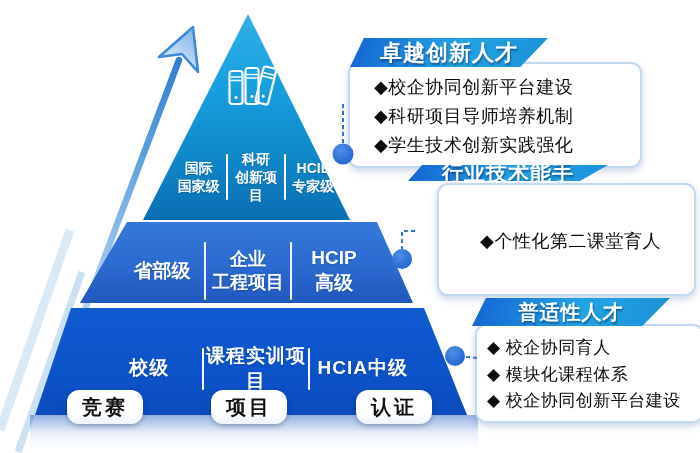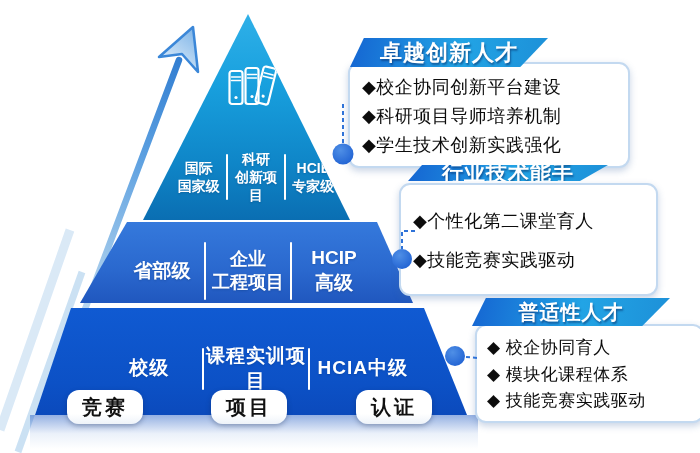--- a/index.html
+++ b/index.html
@@ -61,24 +61,24 @@
     display:flex;align-items:center;justify-content:center;letter-spacing:1px;
     background:linear-gradient(100deg,#1565d2 0%,#22a4e5 55%,#1d90d8 100%);
     clip-path:polygon(7% 0,100% 0,86% 100%,0 100%);
     text-shadow:1px 2px 2px rgba(8,40,96,.55);}
   .panel{position:absolute;z-index:2;background:#fff;border:2px solid #c3d9f0;border-radius:11px;
     box-shadow:0 3px 7px rgba(60,100,160,.28);
     display:flex;flex-direction:column;justify-content:space-evenly;color:#0c0c0c;}
   .panel .item{letter-spacing:.5px;white-space:nowrap;}
 
   .banner1{left:350px;top:38px;width:198px;height:29px;font-size:22px;}
-  .panel1{left:348px;top:62px;width:262px;height:92px;padding:6px 4px 4px 12px;font-size:18px;}
+  .panel1{left:348px;top:62px;width:262px;height:92px;padding:6px 4px 4px 24px;font-size:18px;}
 
   .banner2{left:408px;top:165px;width:200px;height:16px;font-size:21px;}
-  .panel2{left:399px;top:183px;width:239px;height:95px;padding:8px 4px 6px 12px;font-size:18px;}
+  .panel2{left:437px;top:183px;width:239px;height:95px;padding:8px 4px 6px 12px;font-size:18px;align-items:center;}
 
   .banner3{left:472px;top:298px;width:198px;height:28px;font-size:20px;}
   .panel3{left:475px;top:324px;width:213px;height:84px;padding:6px 2px 5px 10px;font-size:17px;}
 </style>
 </head>
 <body>
 
 <div class="canvas">
 
   <svg class="bg-svg" width="700" height="453" viewBox="0 0 700 453">
@@ -180,26 +180,25 @@
       <div class="item">◆校企协同创新平台建设</div>
       <div class="item">◆科研项目导师培养机制</div>
       <div class="item">◆学生技术创新实践强化</div>
     </div>
   </div>
 
   <div class="callout">
     <div class="banner banner2">行业技术能手</div>
     <div class="panel panel2">
       <div class="item">◆个性化第二课堂育人</div>
-      <div class="item">◆技能竞赛实践驱动</div>
     </div>
   </div>
 
   <div class="callout">
     <div class="banner banner3">普适性人才</div>
     <div class="panel panel3">
       <div class="item">◆ 校企协同育人</div>
       <div class="item">◆ 模块化课程体系</div>
-      <div class="item">◆ 技能竞赛实践驱动</div>
+      <div class="item">◆ 校企协同创新平台建设</div>
     </div>
   </div>
 
 </div>
 
 </body></html>

